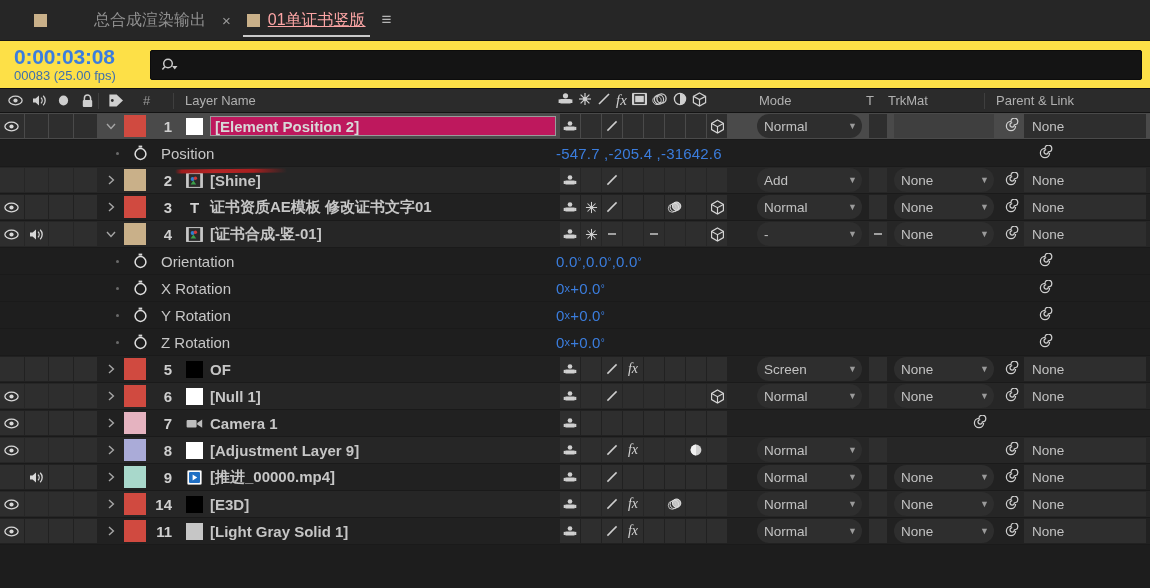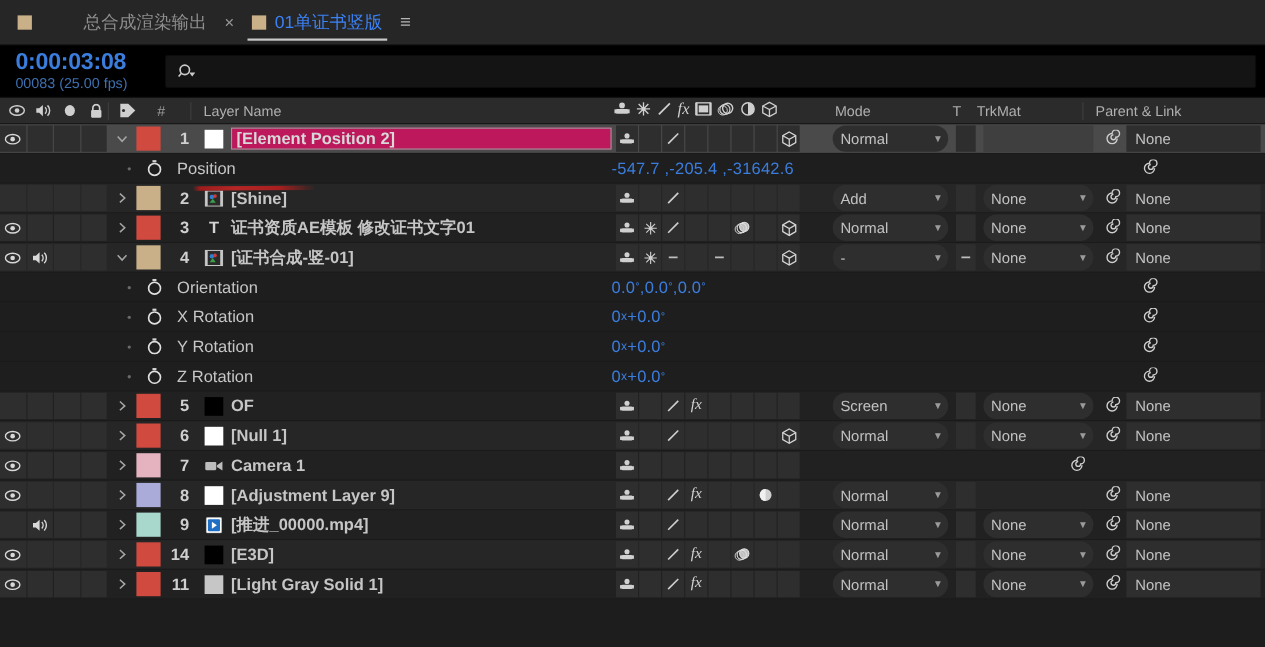--- a/index.html
+++ b/index.html
@@ -28,21 +28,21 @@
   .tab {
     display: flex;
     align-items: center;
     gap: 8px;
     padding: 0 12px;
     position: relative;
     font-size: 16px;
     color: #a8a8a8;
   }
   .tab.inactive { color: #8f8f8f; }
-  .tab.active { color: #3b82f6; }
+  .tab.active { color: #fca5a5; text-decoration: underline; }
   .tab.active::after {
     content: "";
     position: absolute;
     left: 8px; right: 8px; bottom: 3px;
     height: 2px;
     background: #c9c9c9;
   }
   .tab-swatch {
     width: 13px; height: 13px;
     background: #c9b089;
@@ -59,21 +59,21 @@
     color: #b5b5b5;
     font-size: 17px;
     padding: 0 2px;
     align-self: center;
     margin-left: 2px;
   }
 
   
   .timerow {
     height: 47px;
-    background: #000000;
+    background: #fde047;
     display: flex;
     align-items: center;
     border-bottom: 1px solid #111;
   }
   .tc-block {
     width: 150px;
     padding-left: 14px;
     box-sizing: border-box;
     line-height: 1.12;
   }
@@ -246,21 +246,21 @@
 
   .spacer { background: #1d1d1d; flex: 1; }
   .page { display: flex; flex-direction: column; height: 588px; }
 </style>
 </head>
 <body>
 
 <div class="page">
 
   <div class="tabbar">
-    <div class="tab inactive" style="padding-left:16px;gap:47px;">
+    <div class="tab inactive" style="padding-left:34px;gap:47px;">
       <span class="tab-swatch"></span>
       <span>总合成渲染输出</span>
     </div>
     <div class="tab-close">×</div>
     <div class="tab active">
       <span class="tab-swatch"></span>
       <span>01单证书竖版</span>
     </div>
     <div class="tab-menu">≡</div>
   </div>

